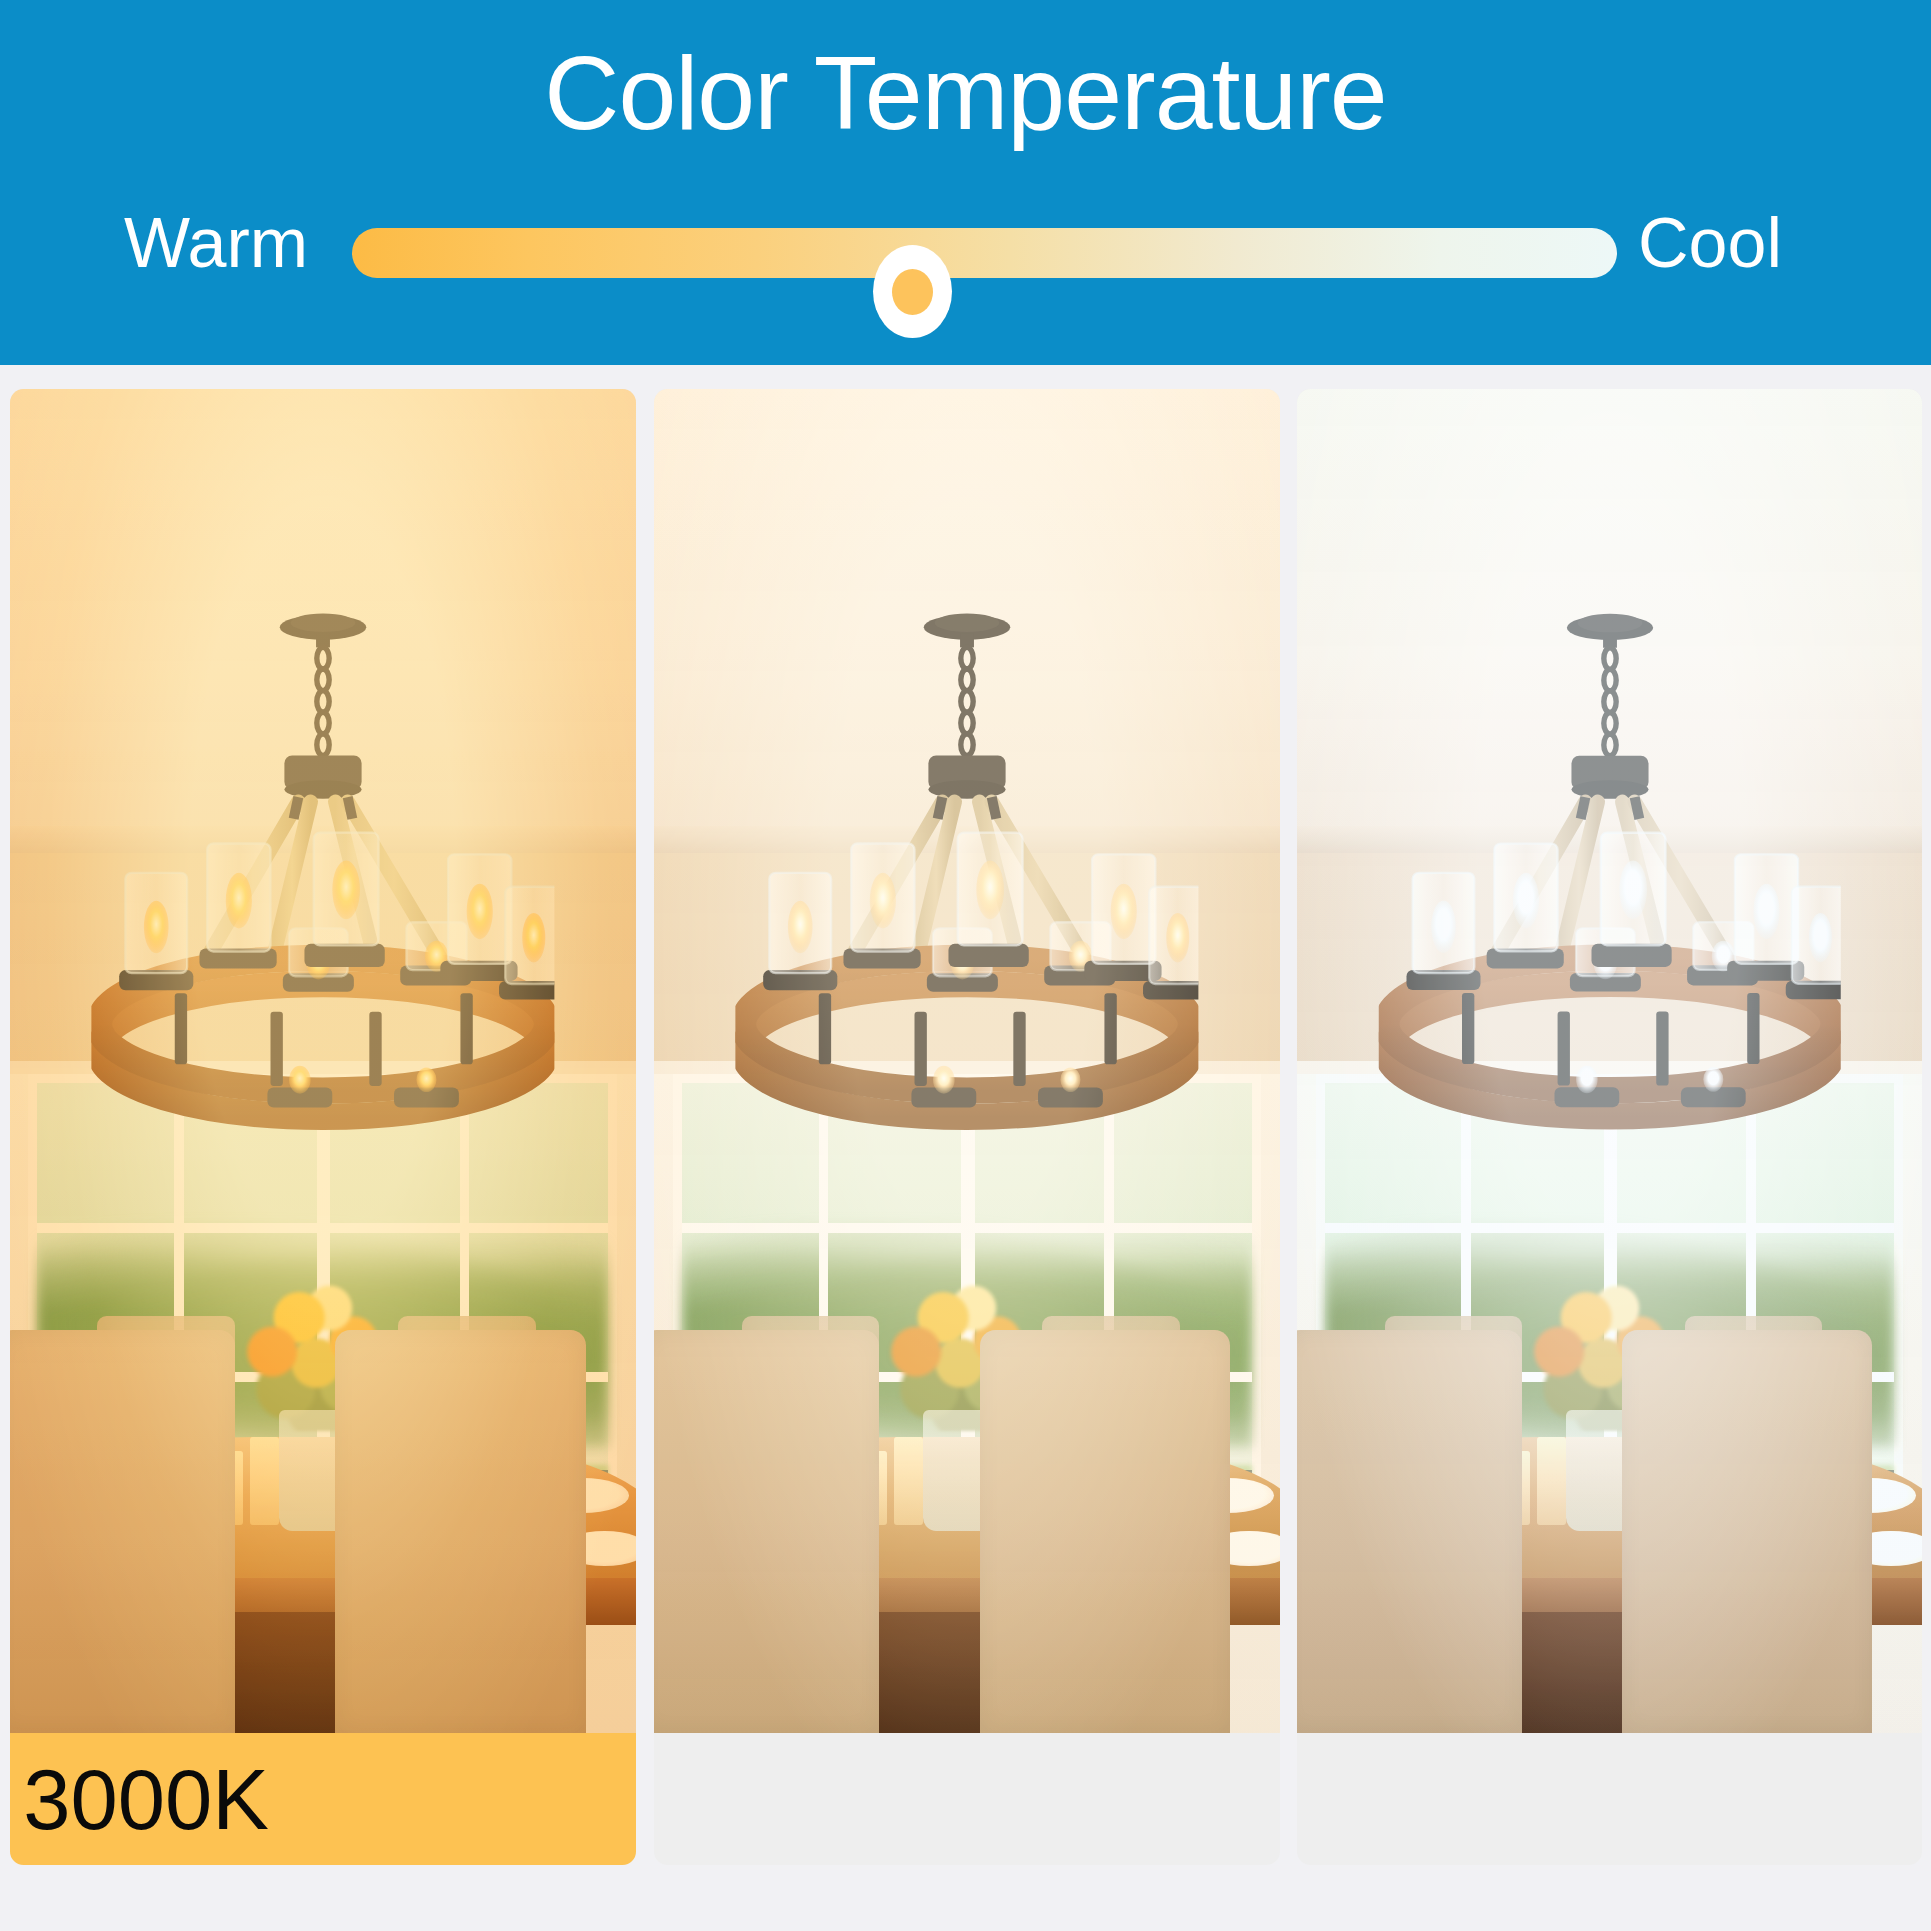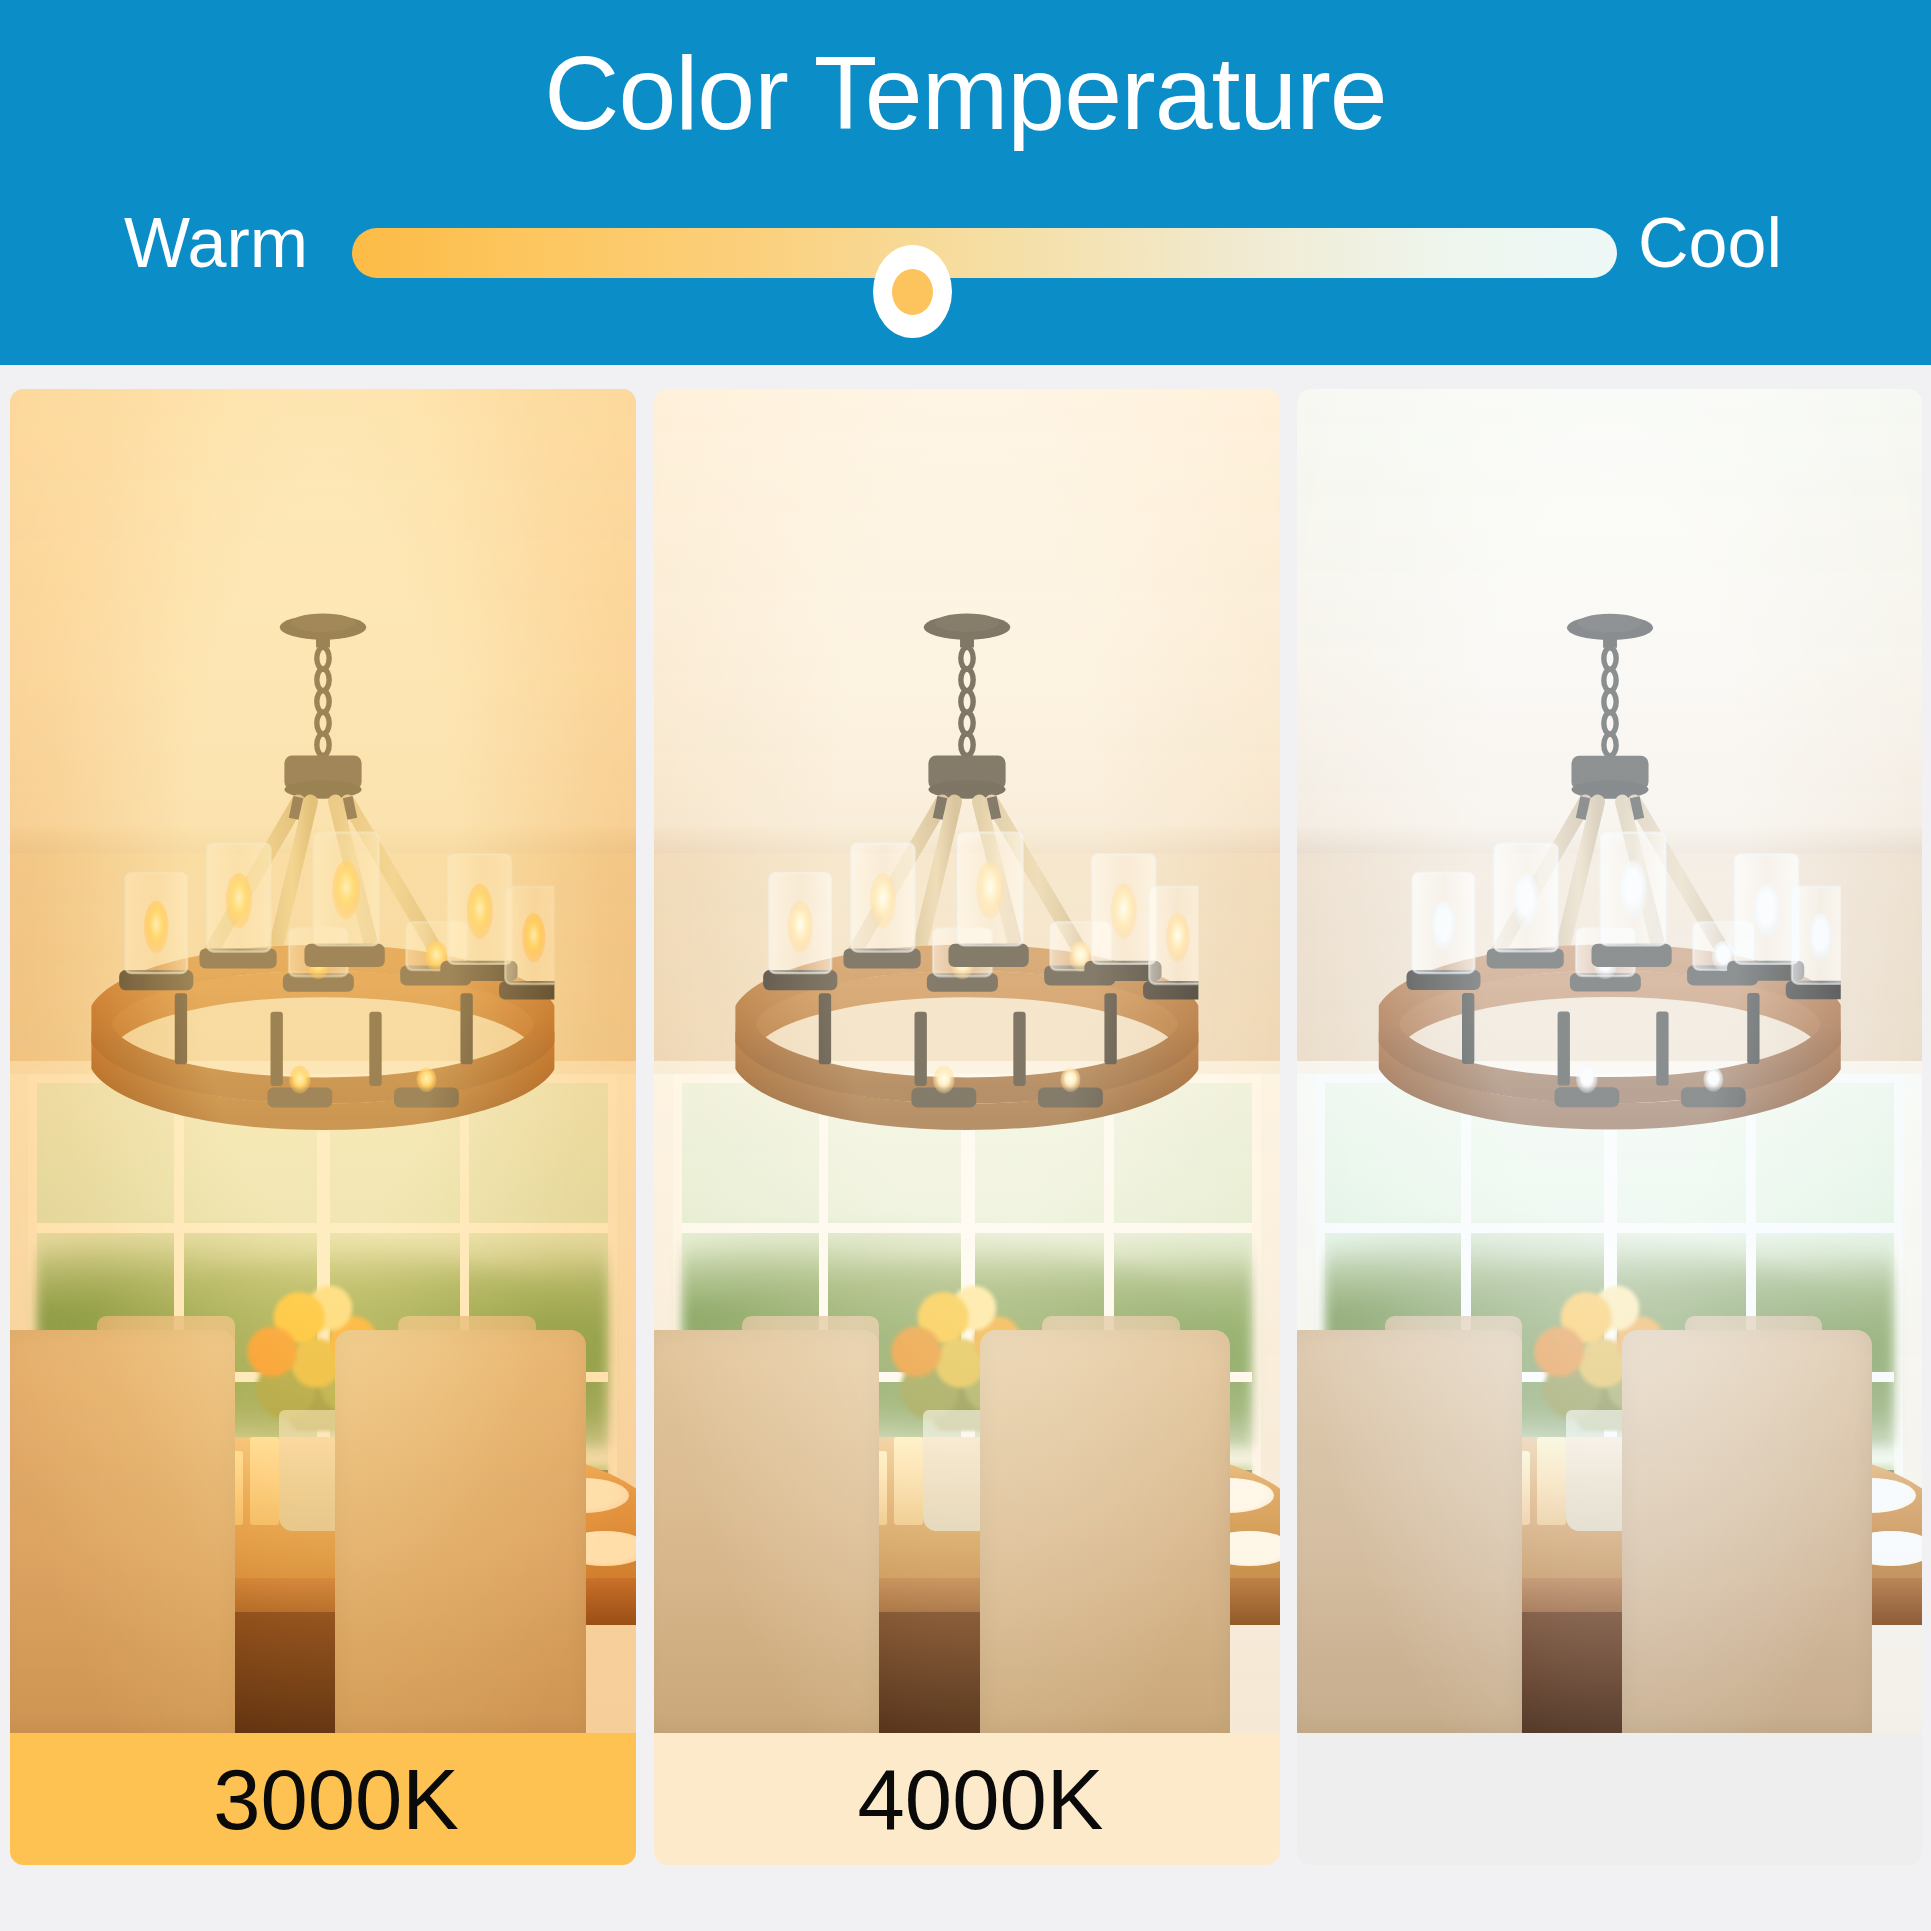--- a/index.html
+++ b/index.html
@@ -252,21 +252,21 @@
   }
   #panel-2 .tint2 {
     position:absolute; inset:0;
     background:radial-gradient(ellipse at 50% 36%, rgba(235,248,255,.50) 0 30%, transparent 80%);
     mix-blend-mode:screen; pointer-events:none;
   }
 
   
   .caption {
     position:absolute; left:0; bottom:0; width:100%; height:132px;
-    display:flex; align-items:center; justify-content:center;
+    display:flex; align-items:center; justify-content:flex-start;
   }
   .caption span {
     font-size:85px; font-weight:400; color:#0a0a0a;
     line-height:1; letter-spacing:0px;
     transform:translateX(13.5px);
   }
   #cap-0 { background:#fdc252; }
   #cap-1 { background:#fdeacb; }
   #cap-2 { background:#e9f7fd; }
 </style>
@@ -576,23 +576,20 @@
             <rect x="228" y="638" width="84" height="26" rx="8" fill="#2b2722"></rect>
             <ellipse cx="270" cy="628" rx="14" ry="18" fill="url(#bulb1)"></ellipse>
             <rect x="392" y="638" width="84" height="26" rx="8" fill="#2b2722"></rect>
             <ellipse cx="434" cy="628" rx="13" ry="16" fill="url(#bulb1)"></ellipse>
           </g>
         </svg>
       </div>
       <div class="tint"></div>
       <div class="tint2"></div>
     </div>
-    <div class="caption" id="cap-1">
-      <span>4000K</span>
-    </div>
   </div>
 
   <div class="panel" id="panel-2">
     <div class="scene">
       <div class="scene-inner">
         <div class="ceiling"></div>
         <div class="crown"></div>
         <div class="upperwall"></div>
         <div class="wall-rail"></div>
         <div class="lowerwall"></div>

